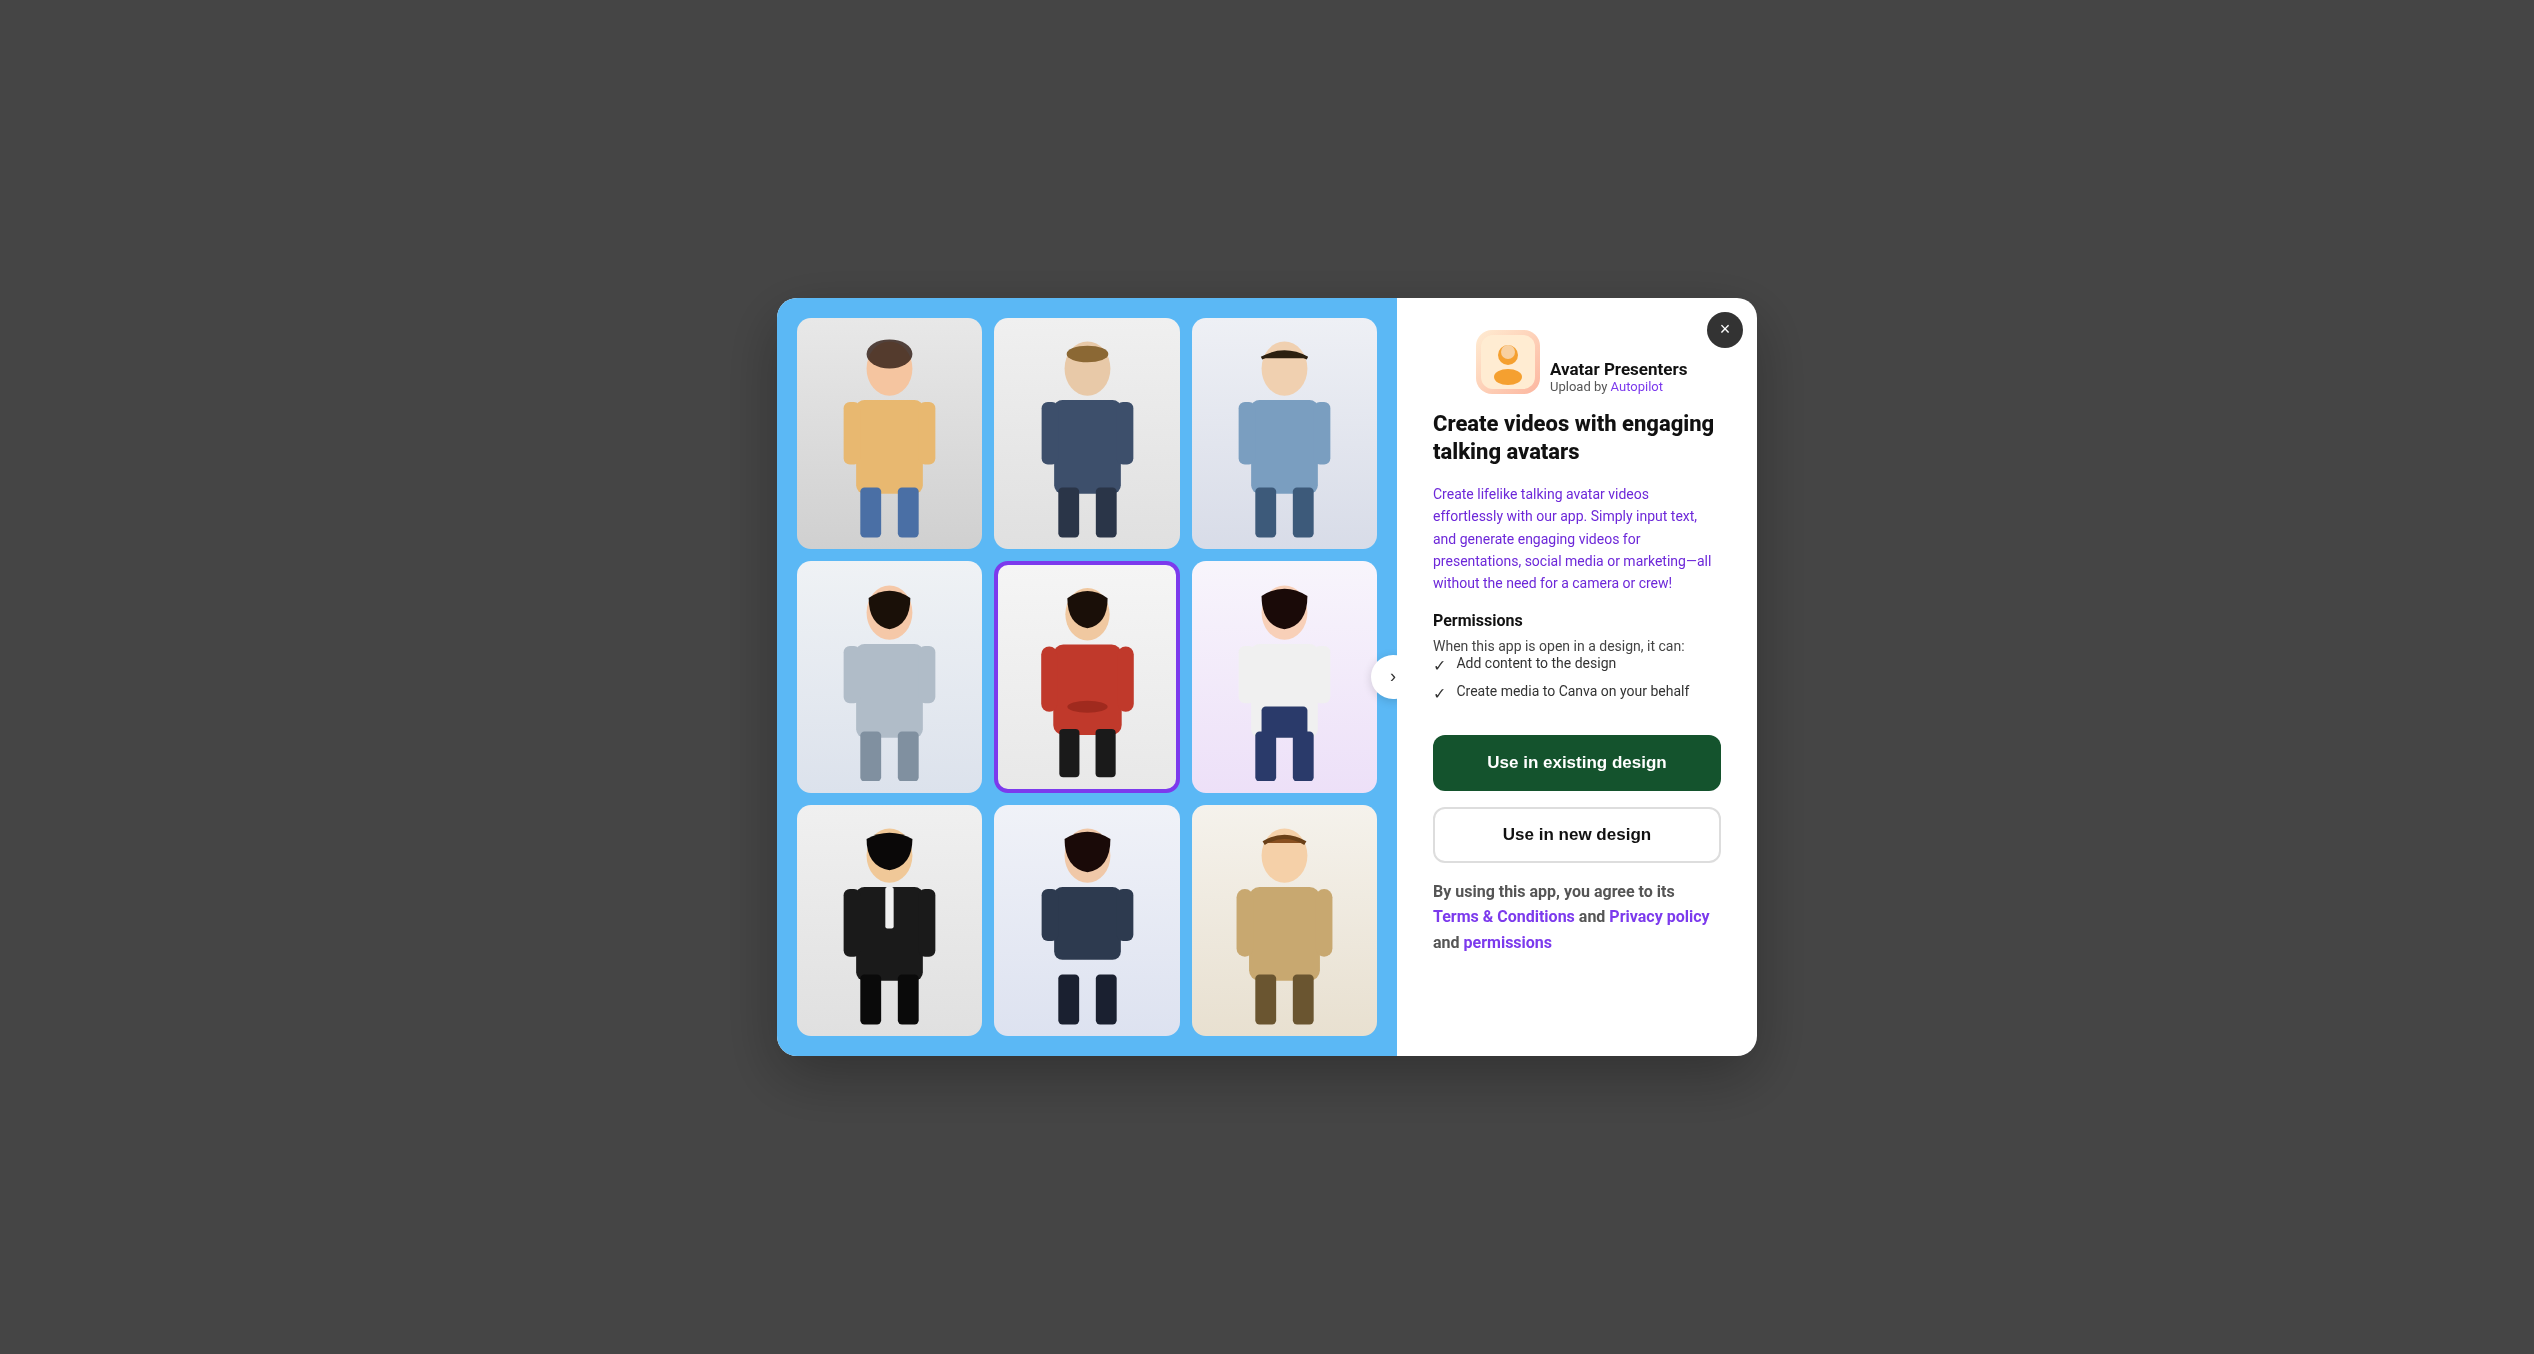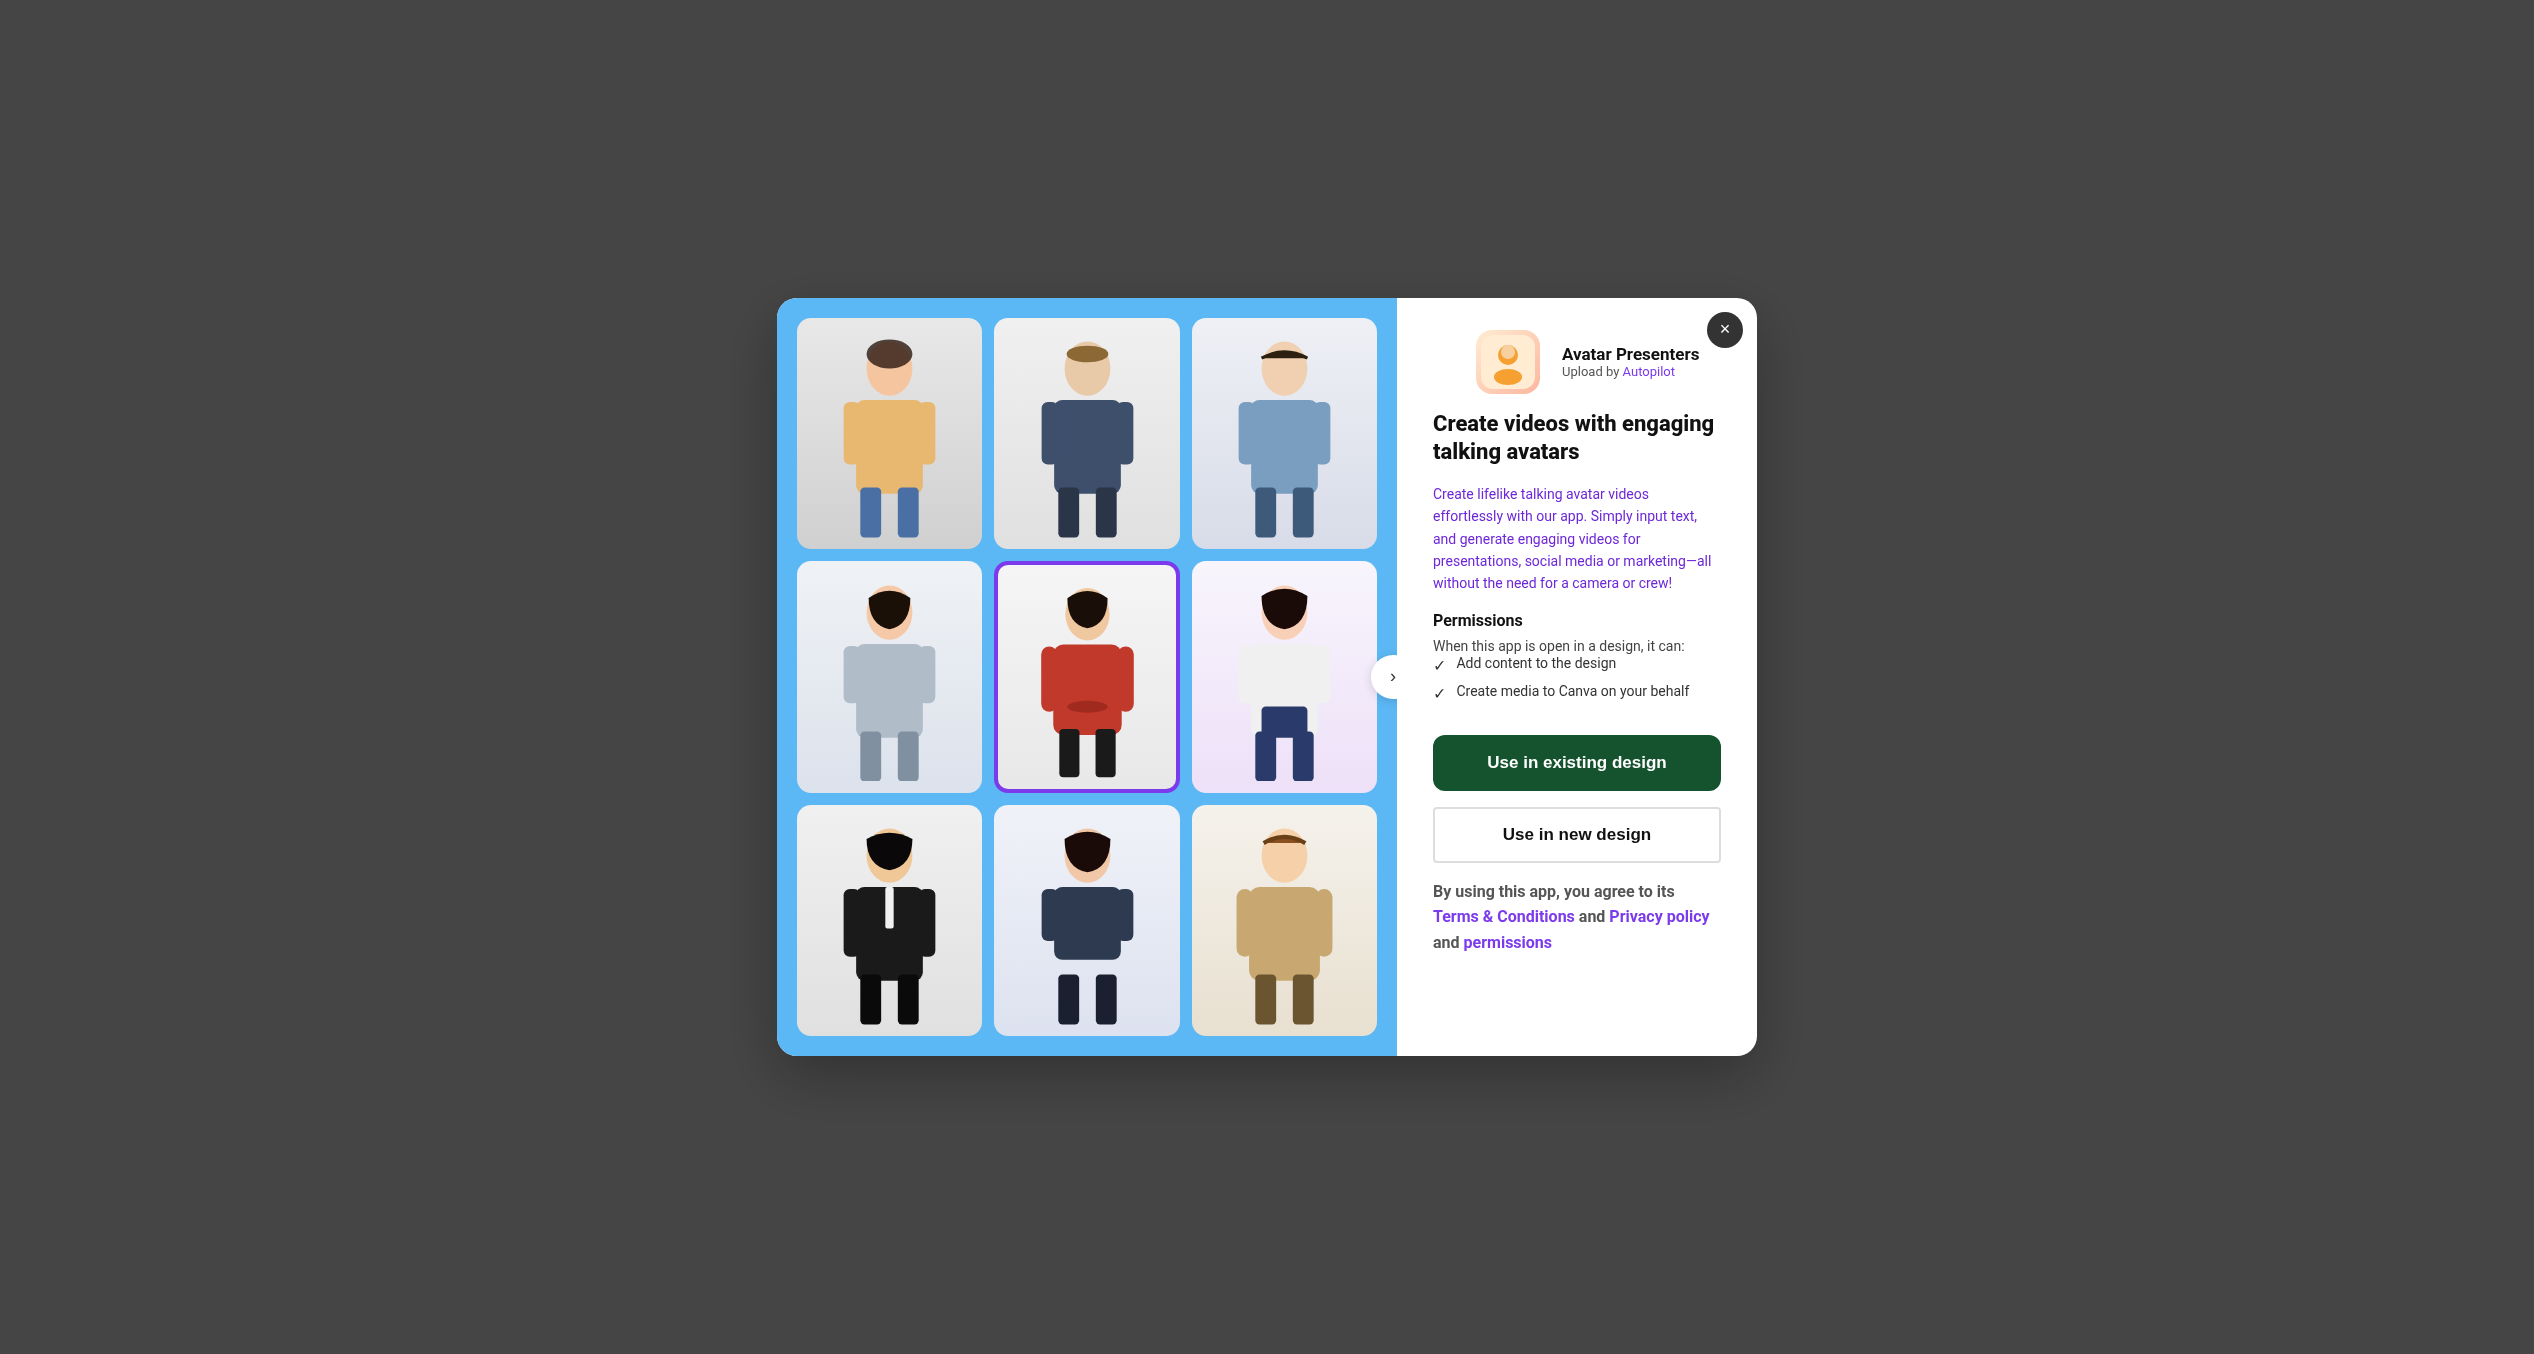--- a/index.html
+++ b/index.html
@@ -105,22 +105,22 @@
       flex: 1;
       padding: 32px 36px;
       overflow-y: auto;
       display: flex;
       flex-direction: column;
       gap: 16px;
     }
 
     .app-header {
       display: flex;
-      align-items: center;
-      gap: 22px;
+      align-items: flex-end;
+      gap: 10px;
       padding-left: 43px;
     }
 
     .app-icon {
       width: 64px;
       height: 64px;
       border-radius: 16px;
       background: linear-gradient(135deg, #ffecd2, #fcb69f);
       display: flex;
       align-items: center;
@@ -198,21 +198,21 @@
       cursor: pointer;
       width: 100%;
       text-align: center;
       margin-top: 8px;
     }
 
     .use-new-btn {
       background: #fff;
       color: #111;
       border: 2px solid #ddd;
-      border-radius: 4px;
+      border-radius: 12px;
       padding: 16px 28px;
       font-size: 17px;
       font-weight: 700;
       cursor: pointer;
       width: 100%;
       text-align: center;
     }
 
     .terms-text {
       font-size: 16px;

